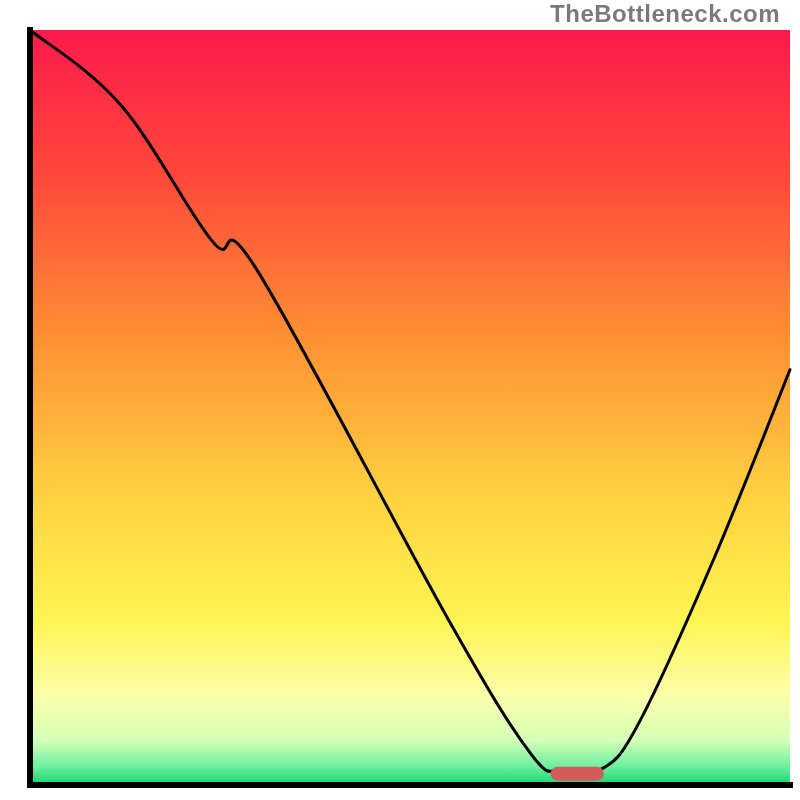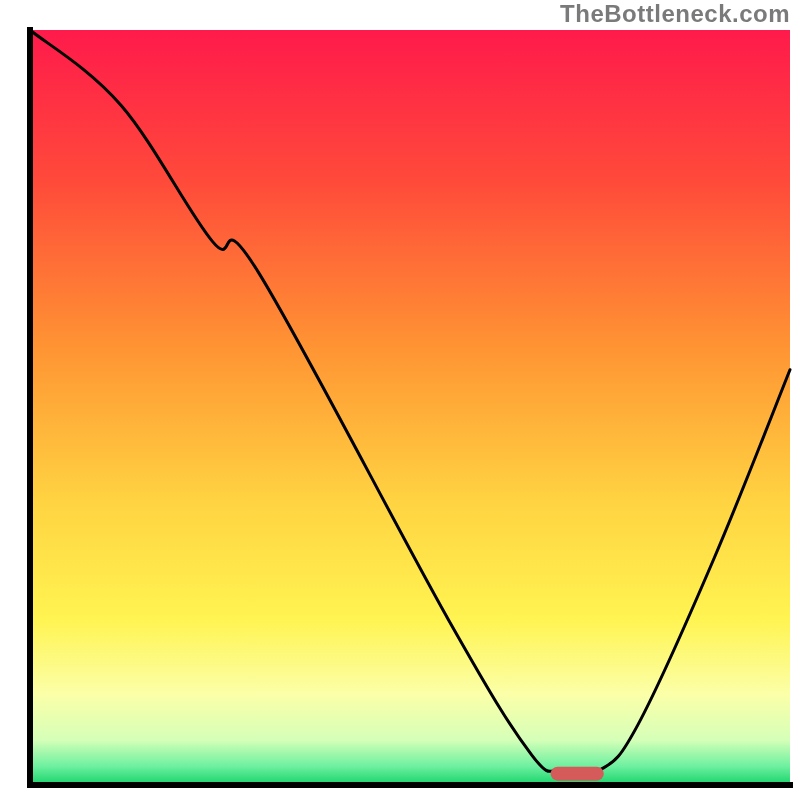--- a/index.html
+++ b/index.html
@@ -13,21 +13,21 @@
   .frame {
     position: absolute;
     left: 0;
     top: 0;
     width: 800px;
     height: 800px;
   }
   .watermark {
     position: absolute;
     top: 0px;
-    right: 10px;
+    right: 20px;
     font-family: Arial, Helvetica, sans-serif;
     font-size: 24px;
     font-weight: bold;
     color: #7a7a7a;
     letter-spacing: 0.5px;
   }
   svg { display: block; }
 </style>
 </head>
 <body>

